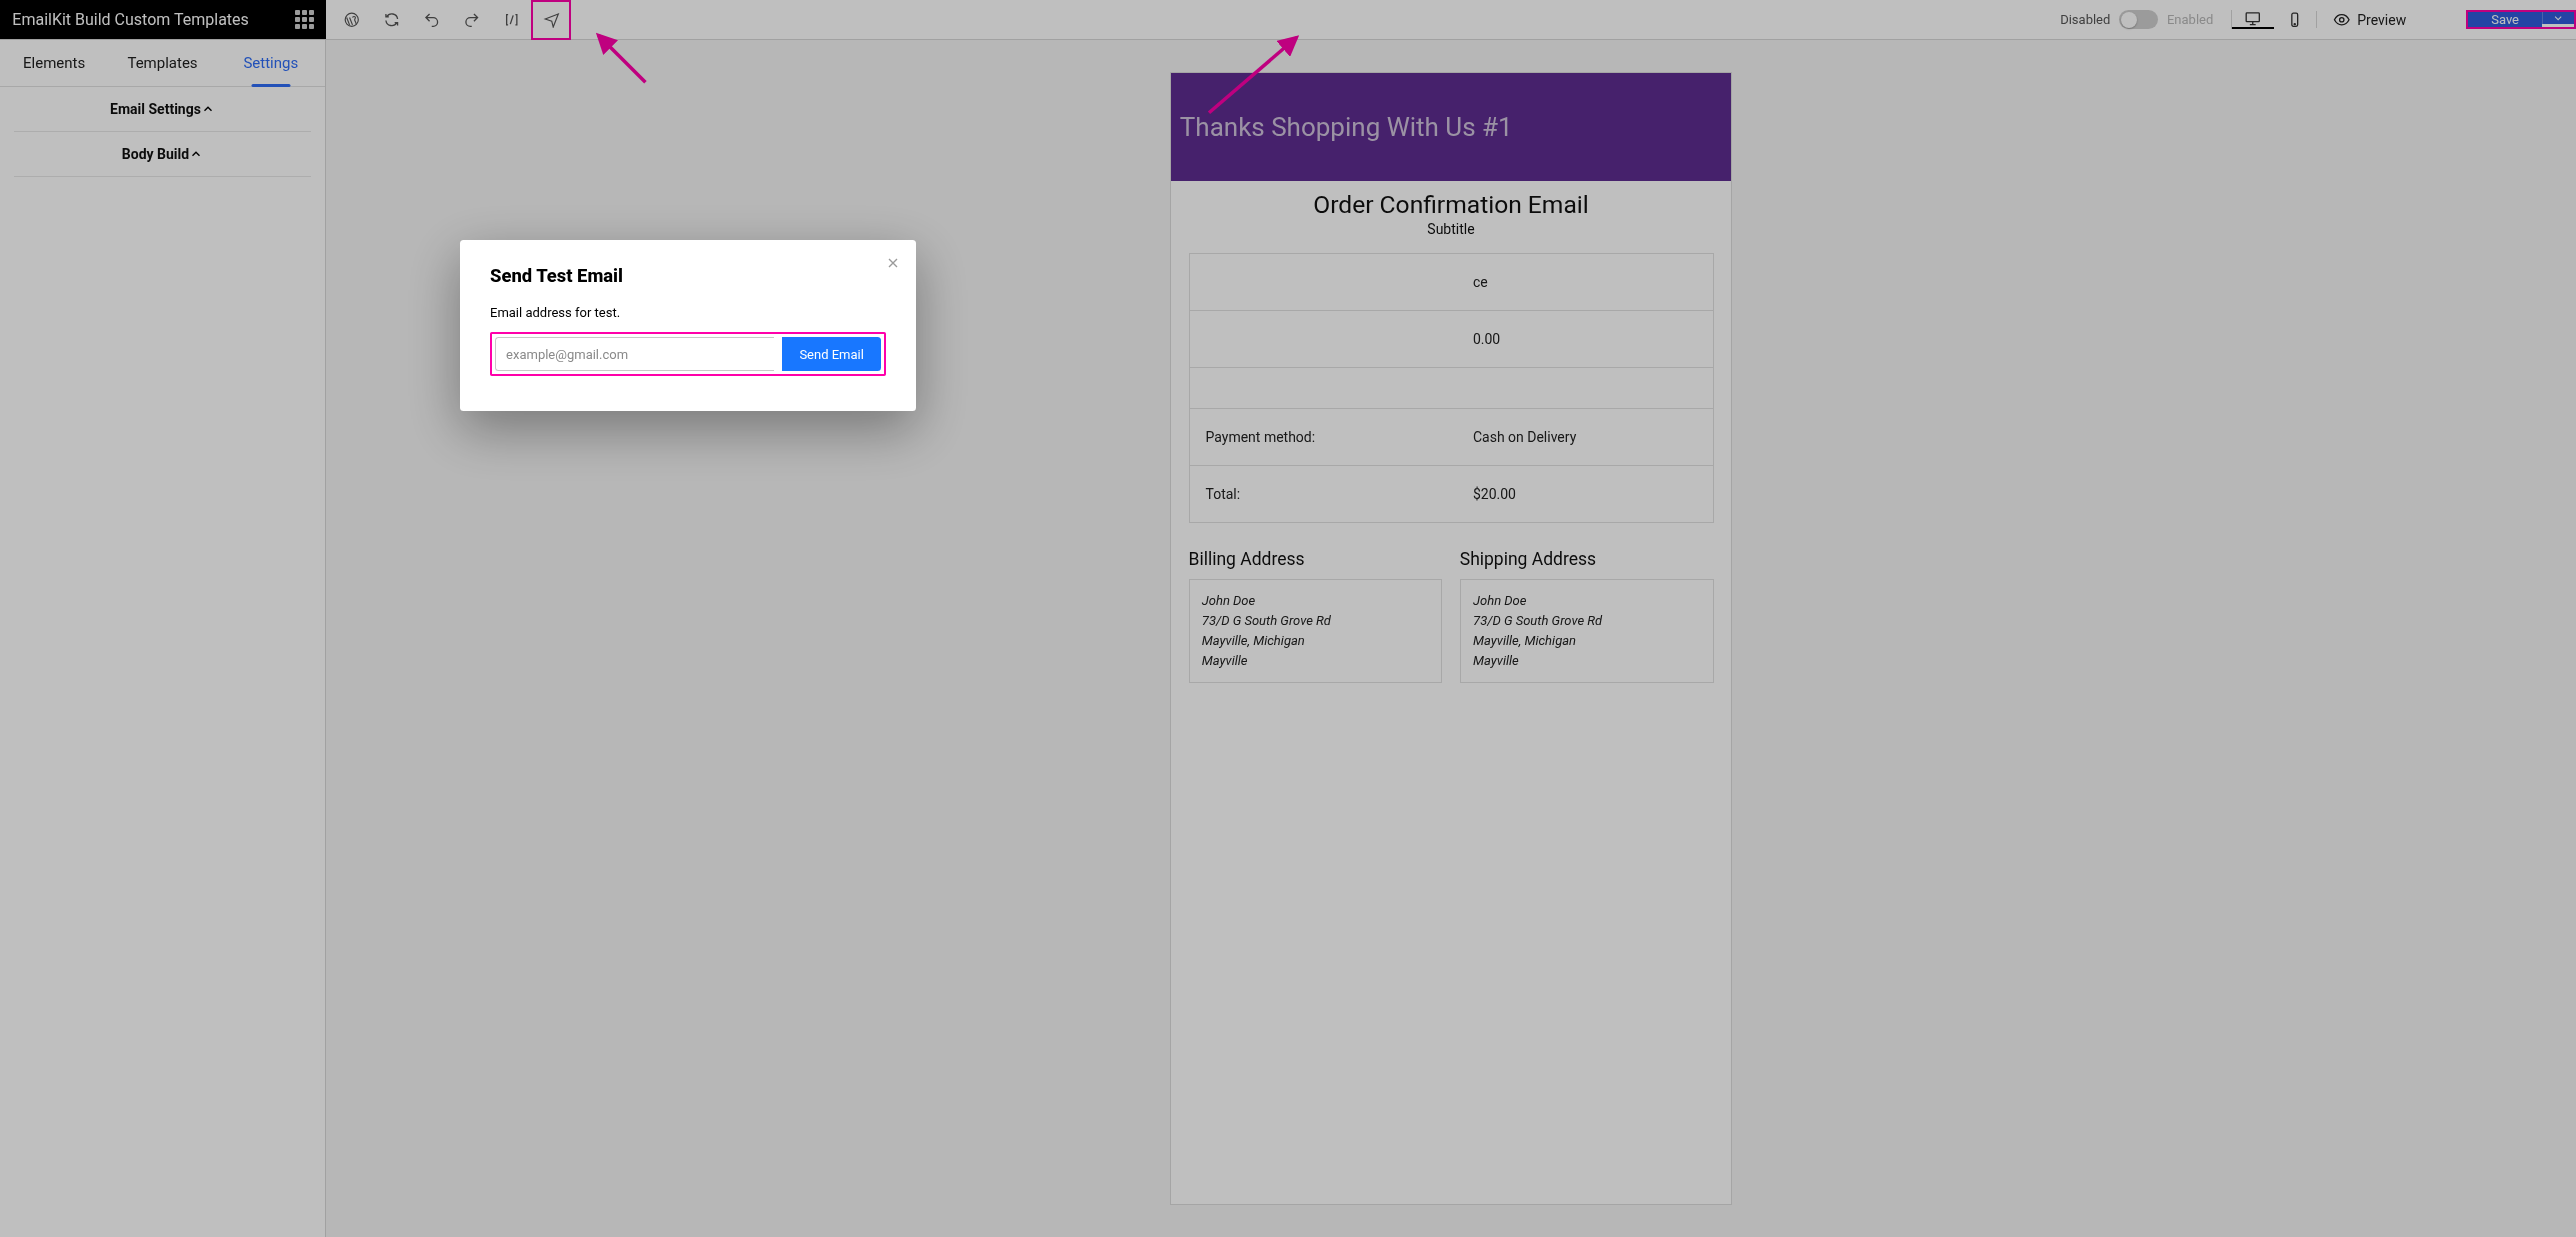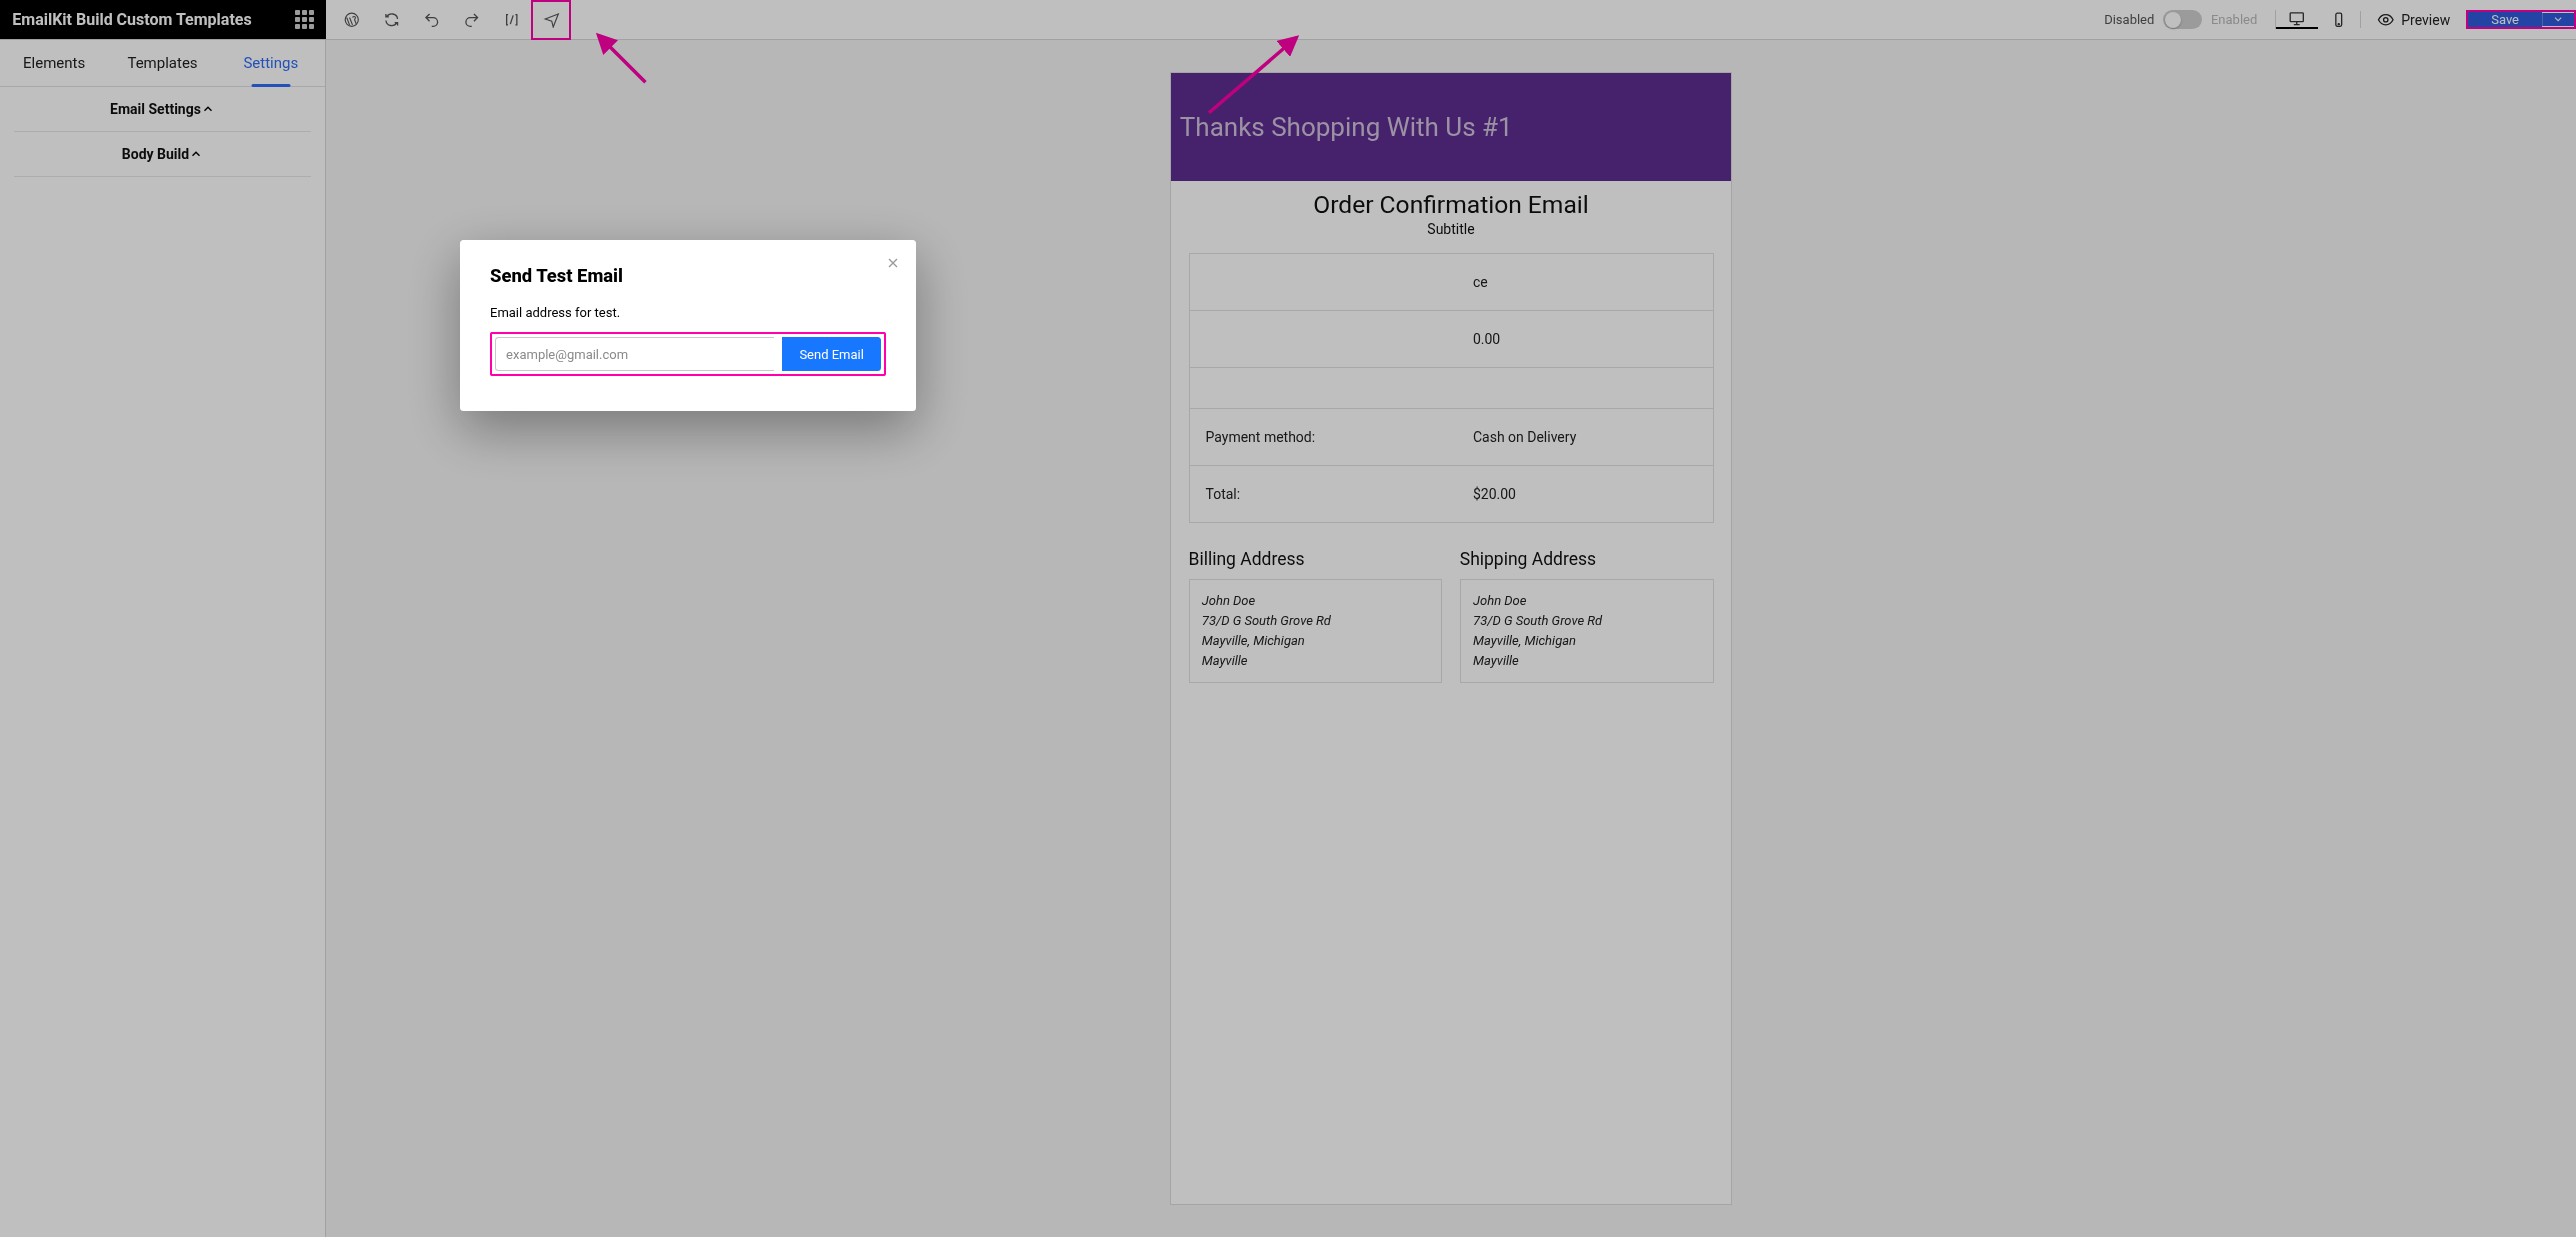--- a/index.html
+++ b/index.html
@@ -16,21 +16,21 @@
 }
 .topbar .brand-block {
   width: 326px;
   height: 100%;
   background: #000;
   color: #fff;
   display: flex;
   align-items: center;
   padding: 0 12.3px;
   font-size: 16px;
-  font-weight: 700;
+  font-weight: 400;
   justify-content: space-between;
   text-align: right;
 }
 .brand-block .grid-icon {
   display: grid;
   grid-template-columns: repeat(3, 4.4px);
   grid-template-rows: repeat(3, 4.4px);
   gap: 2.6px;
 }
 .brand-block .grid-icon span {
@@ -68,21 +68,21 @@
   color: #333; cursor: pointer;
 }
 .device-btn svg { width: 17.5px; height: 17.5px; }
 .device-btn.active { border-bottom: 2.6px solid #000; }
 .preview-group {
   display: flex; align-items: center; gap: 7px; padding: 0 16px;
   border-left: 0.9px solid #d7d7d7; color: #222; font-size: 14px; cursor: pointer;
 }
 .preview-group svg { width: 17.5px; height: 17.5px; }
 .save-group {
-  display: flex; align-items: center; border: 2.6px solid #ff00aa;
+  display: flex; align-items: flex-start; border: 2.6px solid #ff00aa; margin-left: 44px;
 }
 .save-btn {
   background: #2f5bdc; color: #fff; border: none; display: inline-flex;
   align-items: center; justify-content: center; padding: 0 23px; font-size: 13px; cursor: pointer;
 }
 .save-caret {
   background: #2f5bdc; color: #fff; border: none; border-left: 0.9px solid rgba(255,255,255,0.25);
   width: 32px; display: inline-flex; align-items: center; justify-content: center; cursor: pointer;
 }
 .save-caret svg { width: 12.3px; height: 12.3px; }

